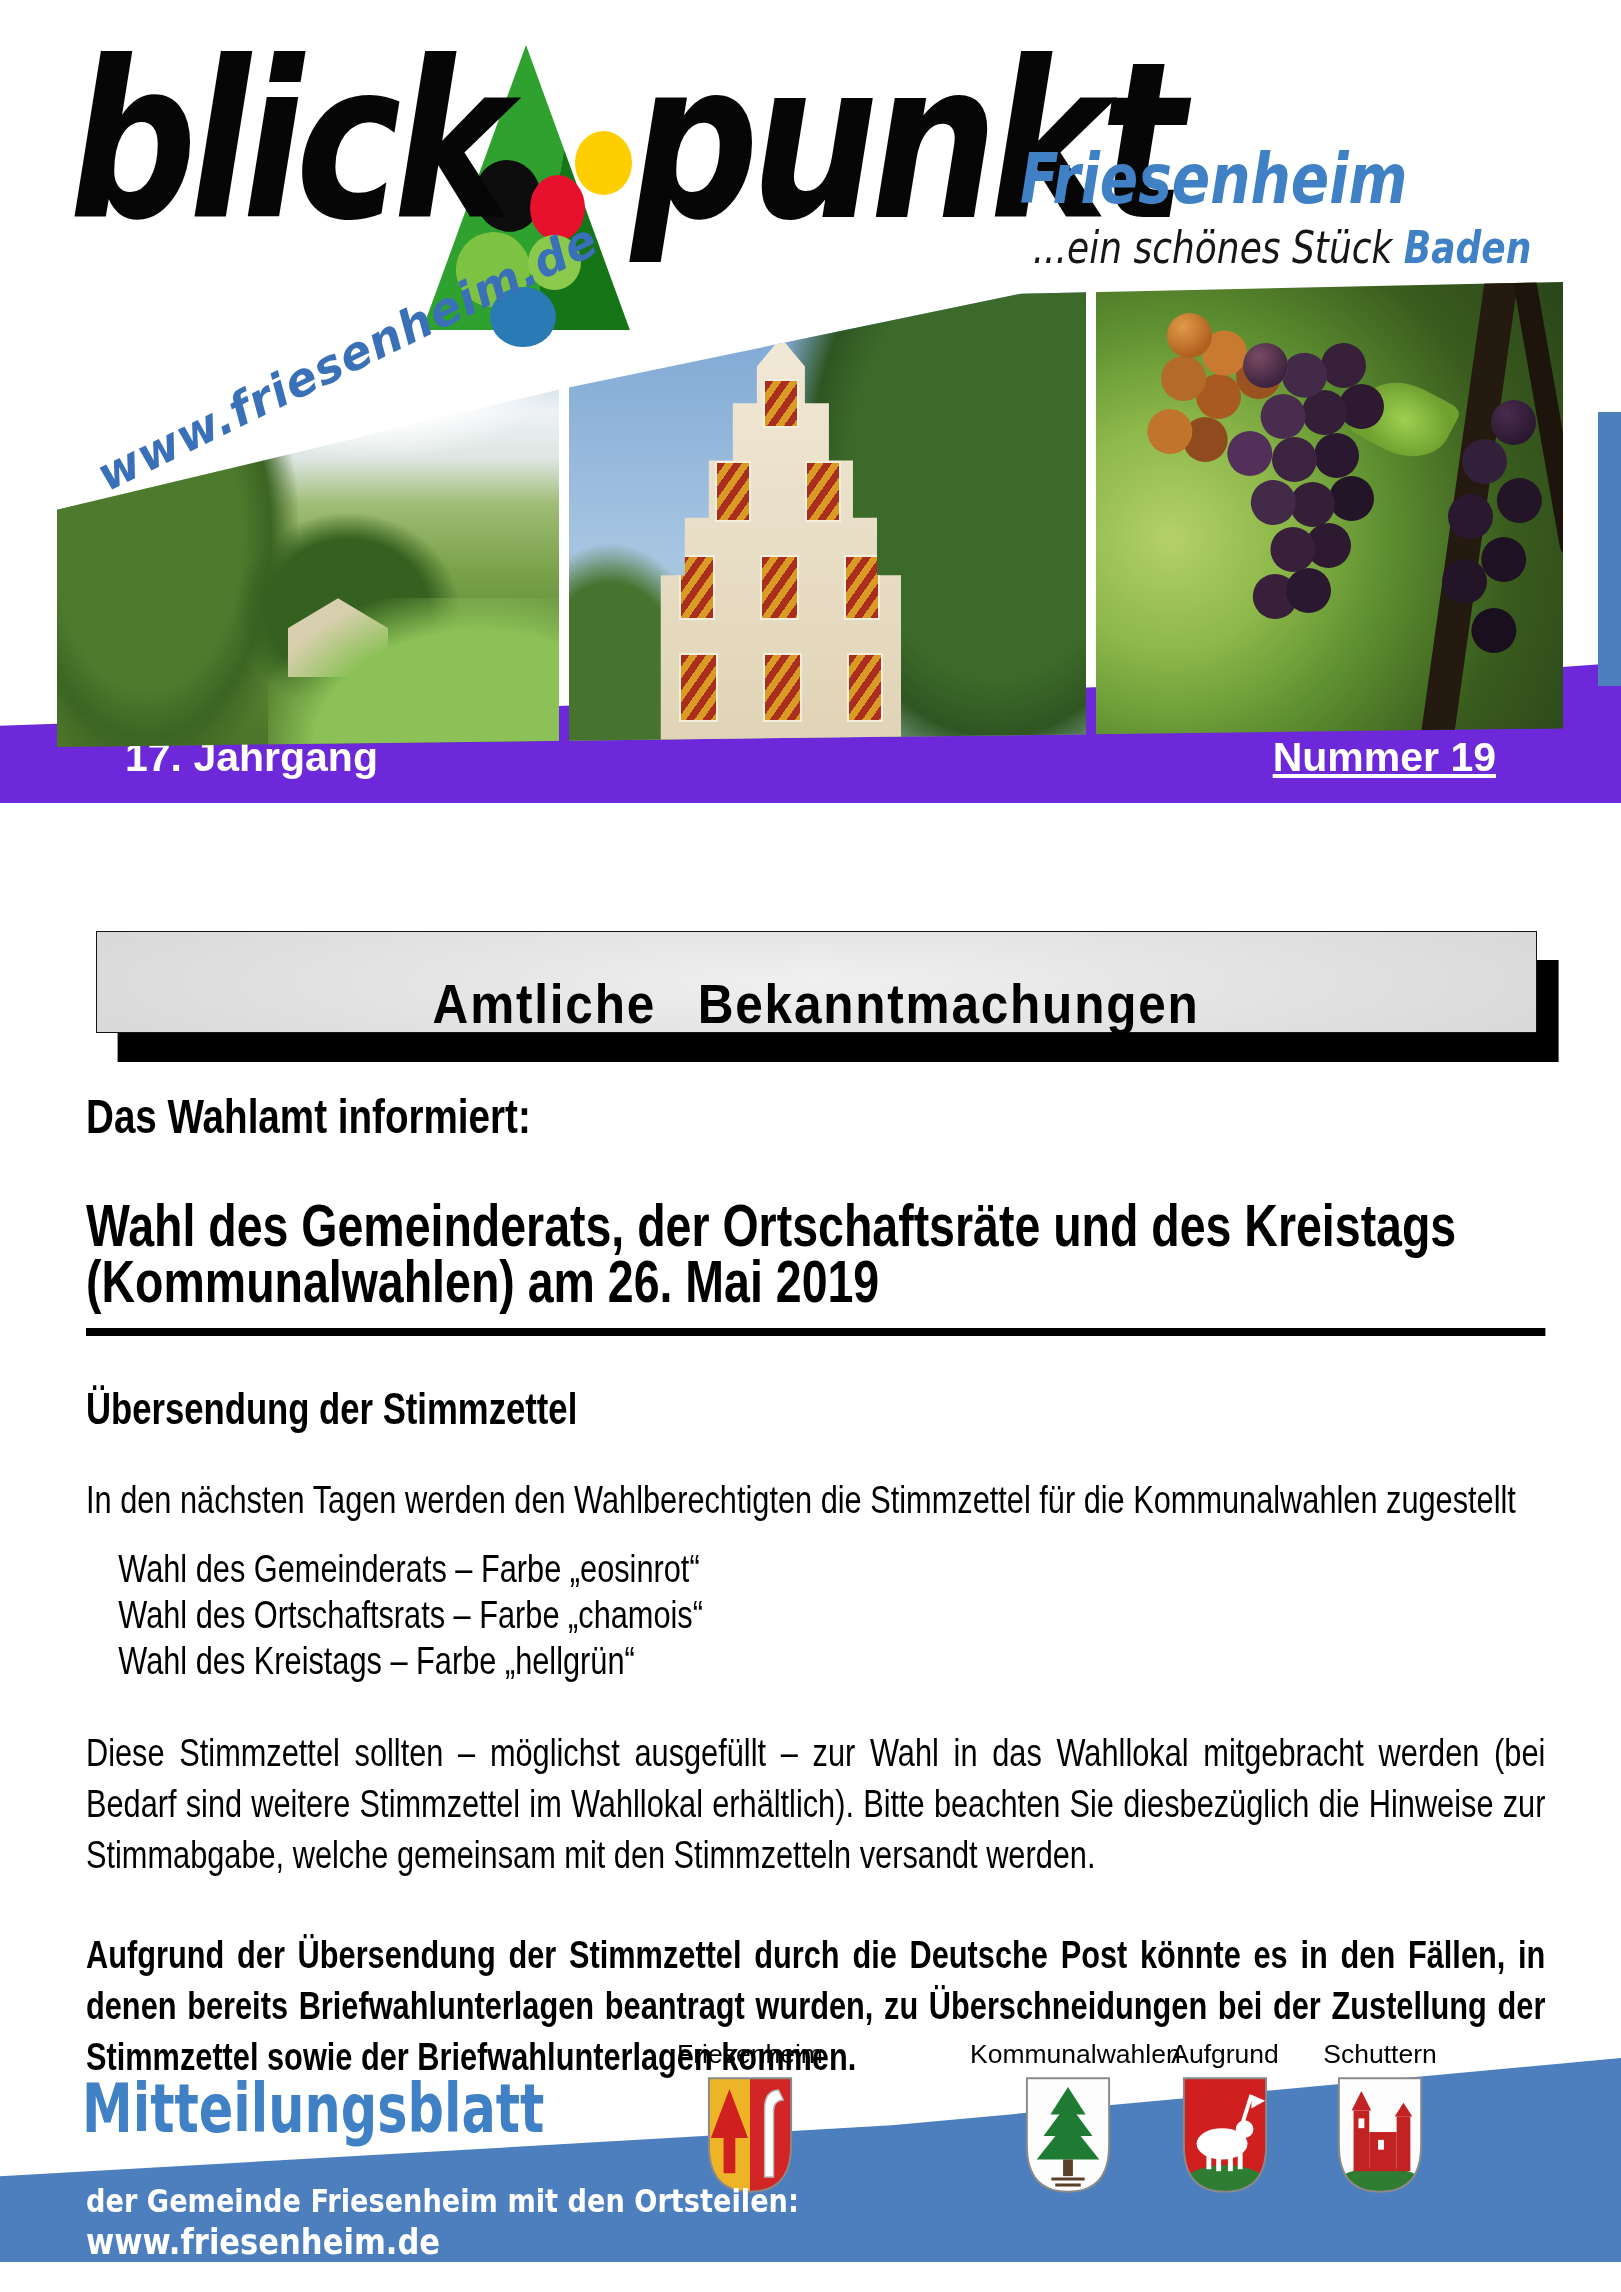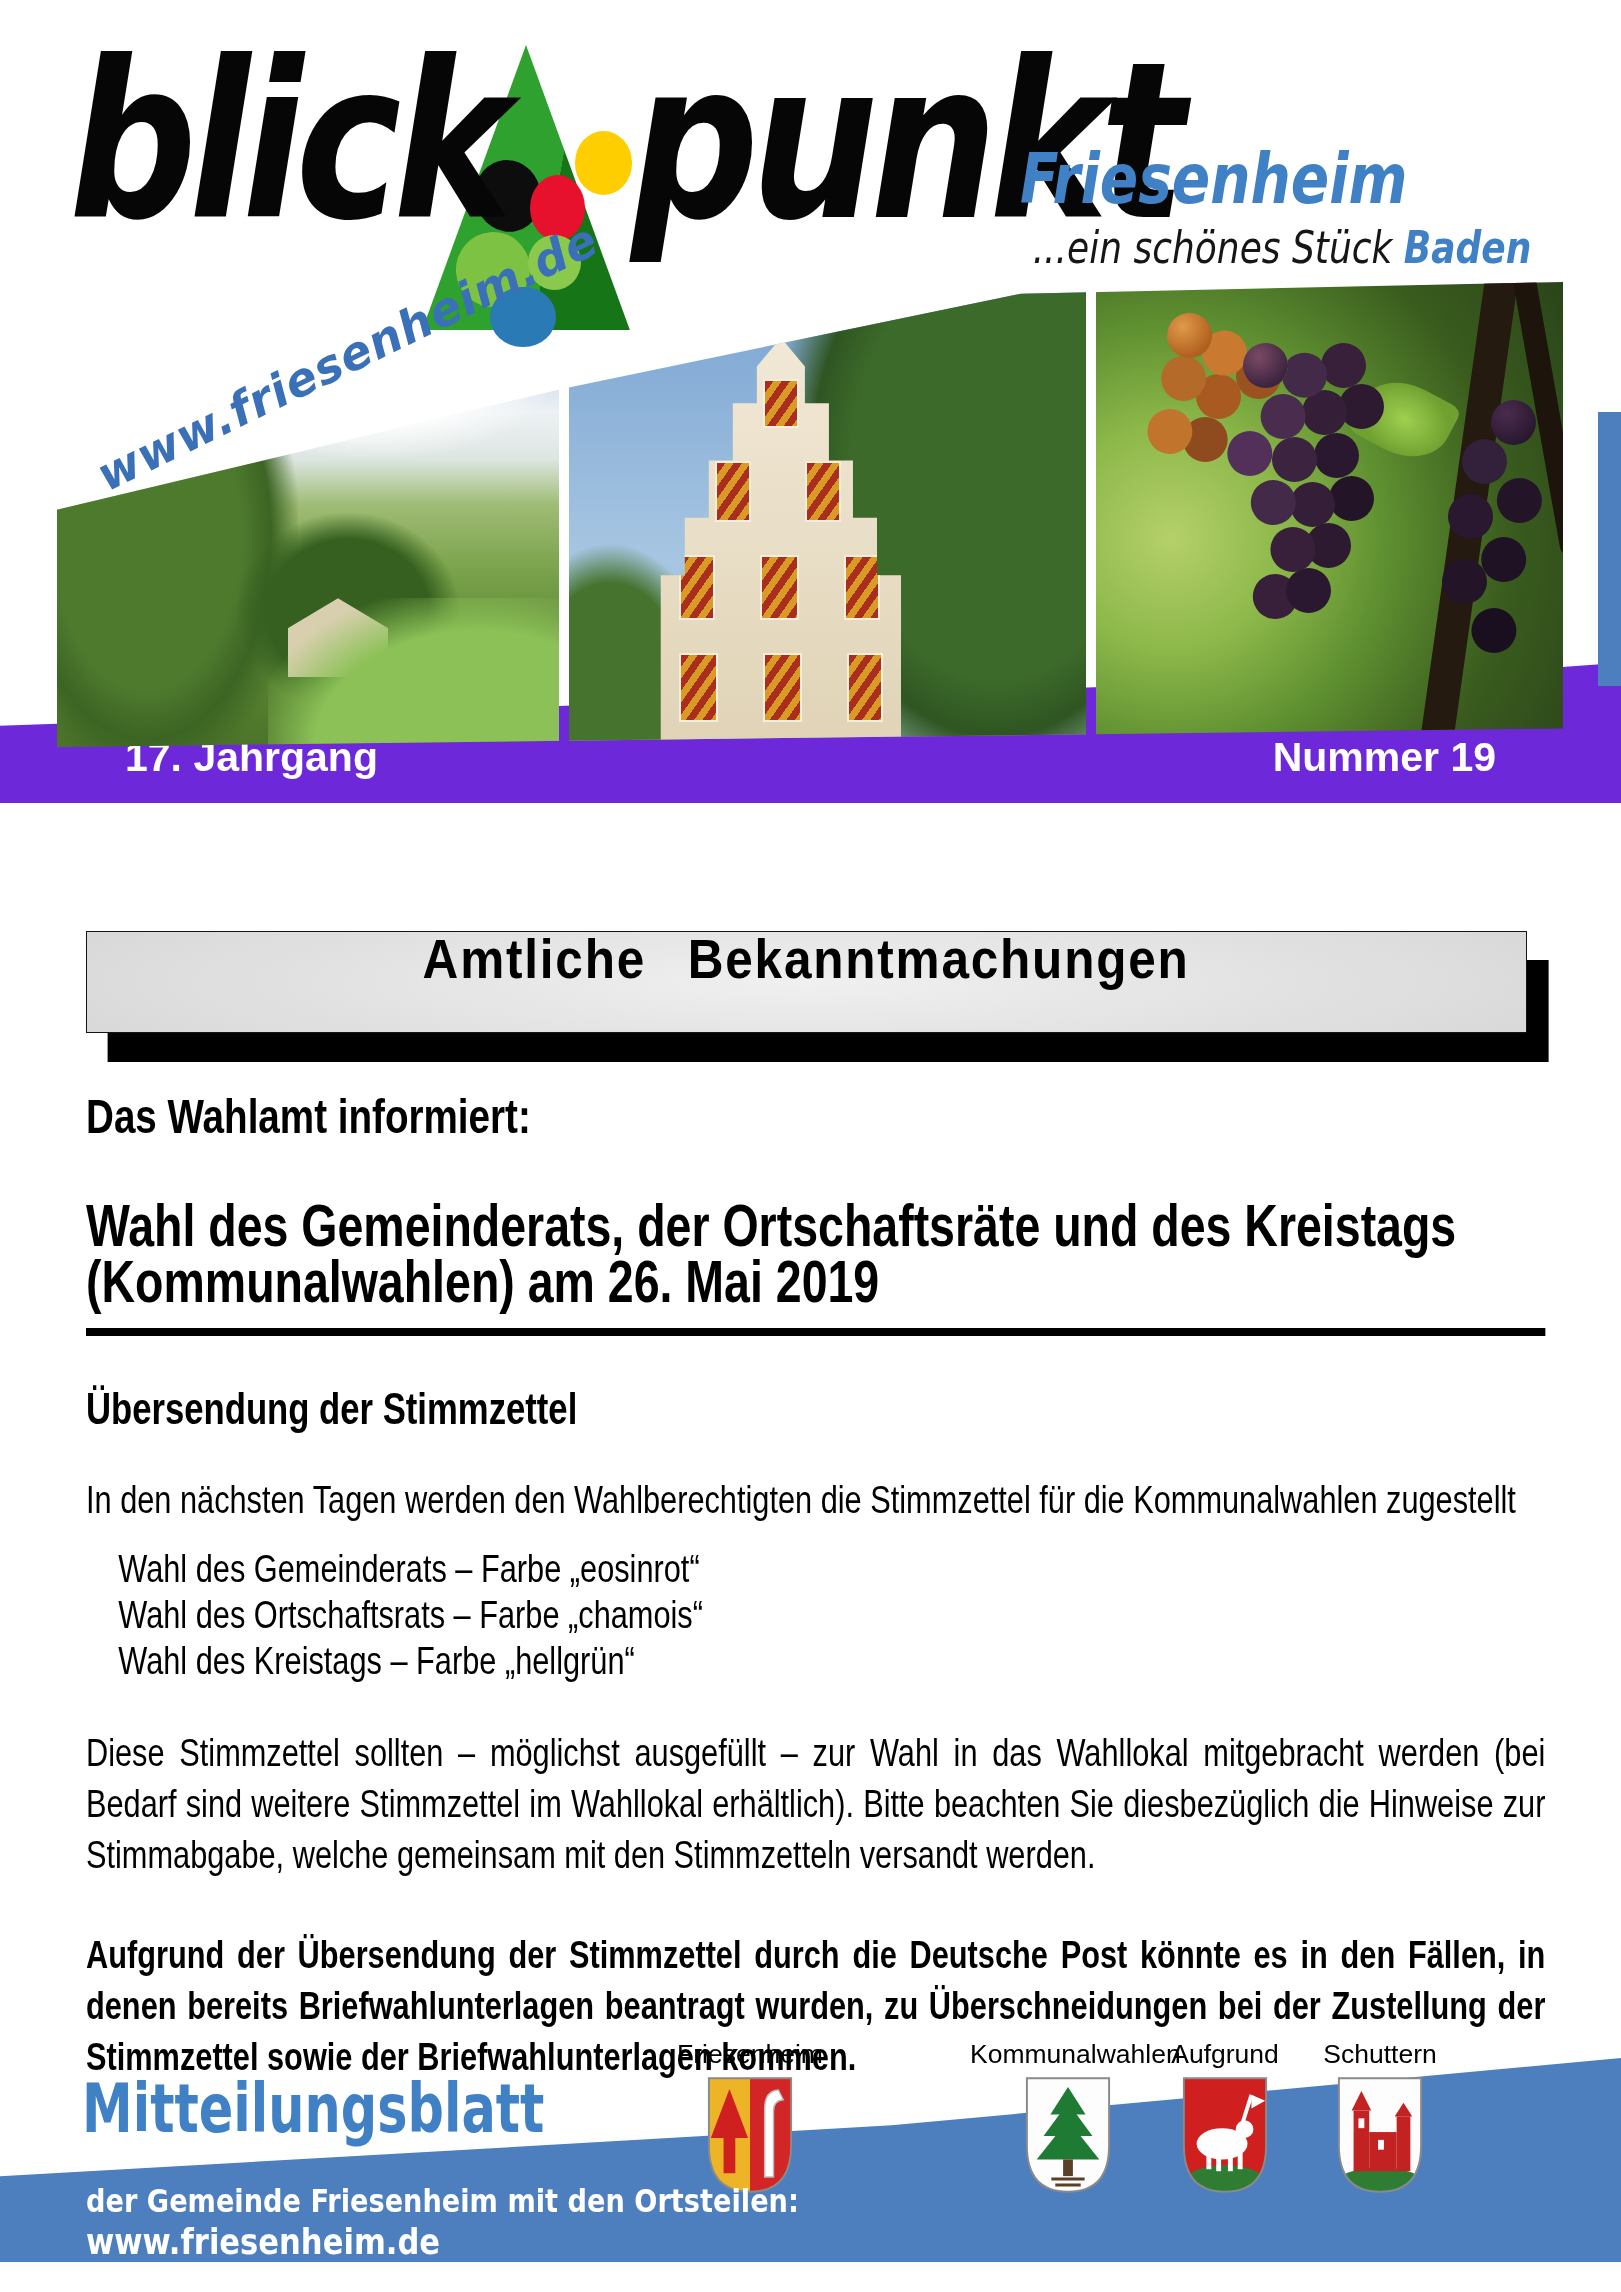--- a/index.html
+++ b/index.html
@@ -122,28 +122,28 @@
   .diagonal-url {
     position:absolute; left:90px; top:457px;
     font:italic 700 46px/1 "DejaVu Sans", sans-serif; color:#3a70b8; letter-spacing:1px;
     transform:rotate(-26deg); transform-origin:0 0; z-index:3; white-space:nowrap;
   }
 
   
   .issue-text { position:absolute; bottom:25.5px; font:700 41px/1 "Liberation Sans", sans-serif; color:#fff; z-index:2; }
   #issue-volume { left:125px; }
   #issue-date { left:0; right:0; text-align:center; }
-  #issue-number { right:125px; }
+  #issue-number { right:125px;text-decoration:underline; }
 
   
   .section-banner {
-    position:absolute; left:86px; top:931px; width:1441px; height:102px;
+    position:absolute; left:96px; top:931px; width:1441px; height:102px;
     background:radial-gradient(ellipse 130% 260% at 50% 50%, #f0f0f0 0%, #d9d9d9 42%, #a6a6a6 100%);
     border:1px solid #141414; box-shadow:21.6px 29px 0 #000;
-    display:flex; align-items:flex-start; justify-content:center; z-index:2;
+    display:flex; align-items:flex-end; justify-content:center; z-index:2;
   }
   .section-banner .title {
     font:700 55px/1 "Liberation Sans", sans-serif; letter-spacing:2px; word-spacing:29px;
     transform:scaleX(0.9); white-space:nowrap;
   }
 
   
   .article {
     position:absolute; left:86px; top:1092px; width:1852px;
     transform:scaleX(0.788); transform-origin:0 0;

